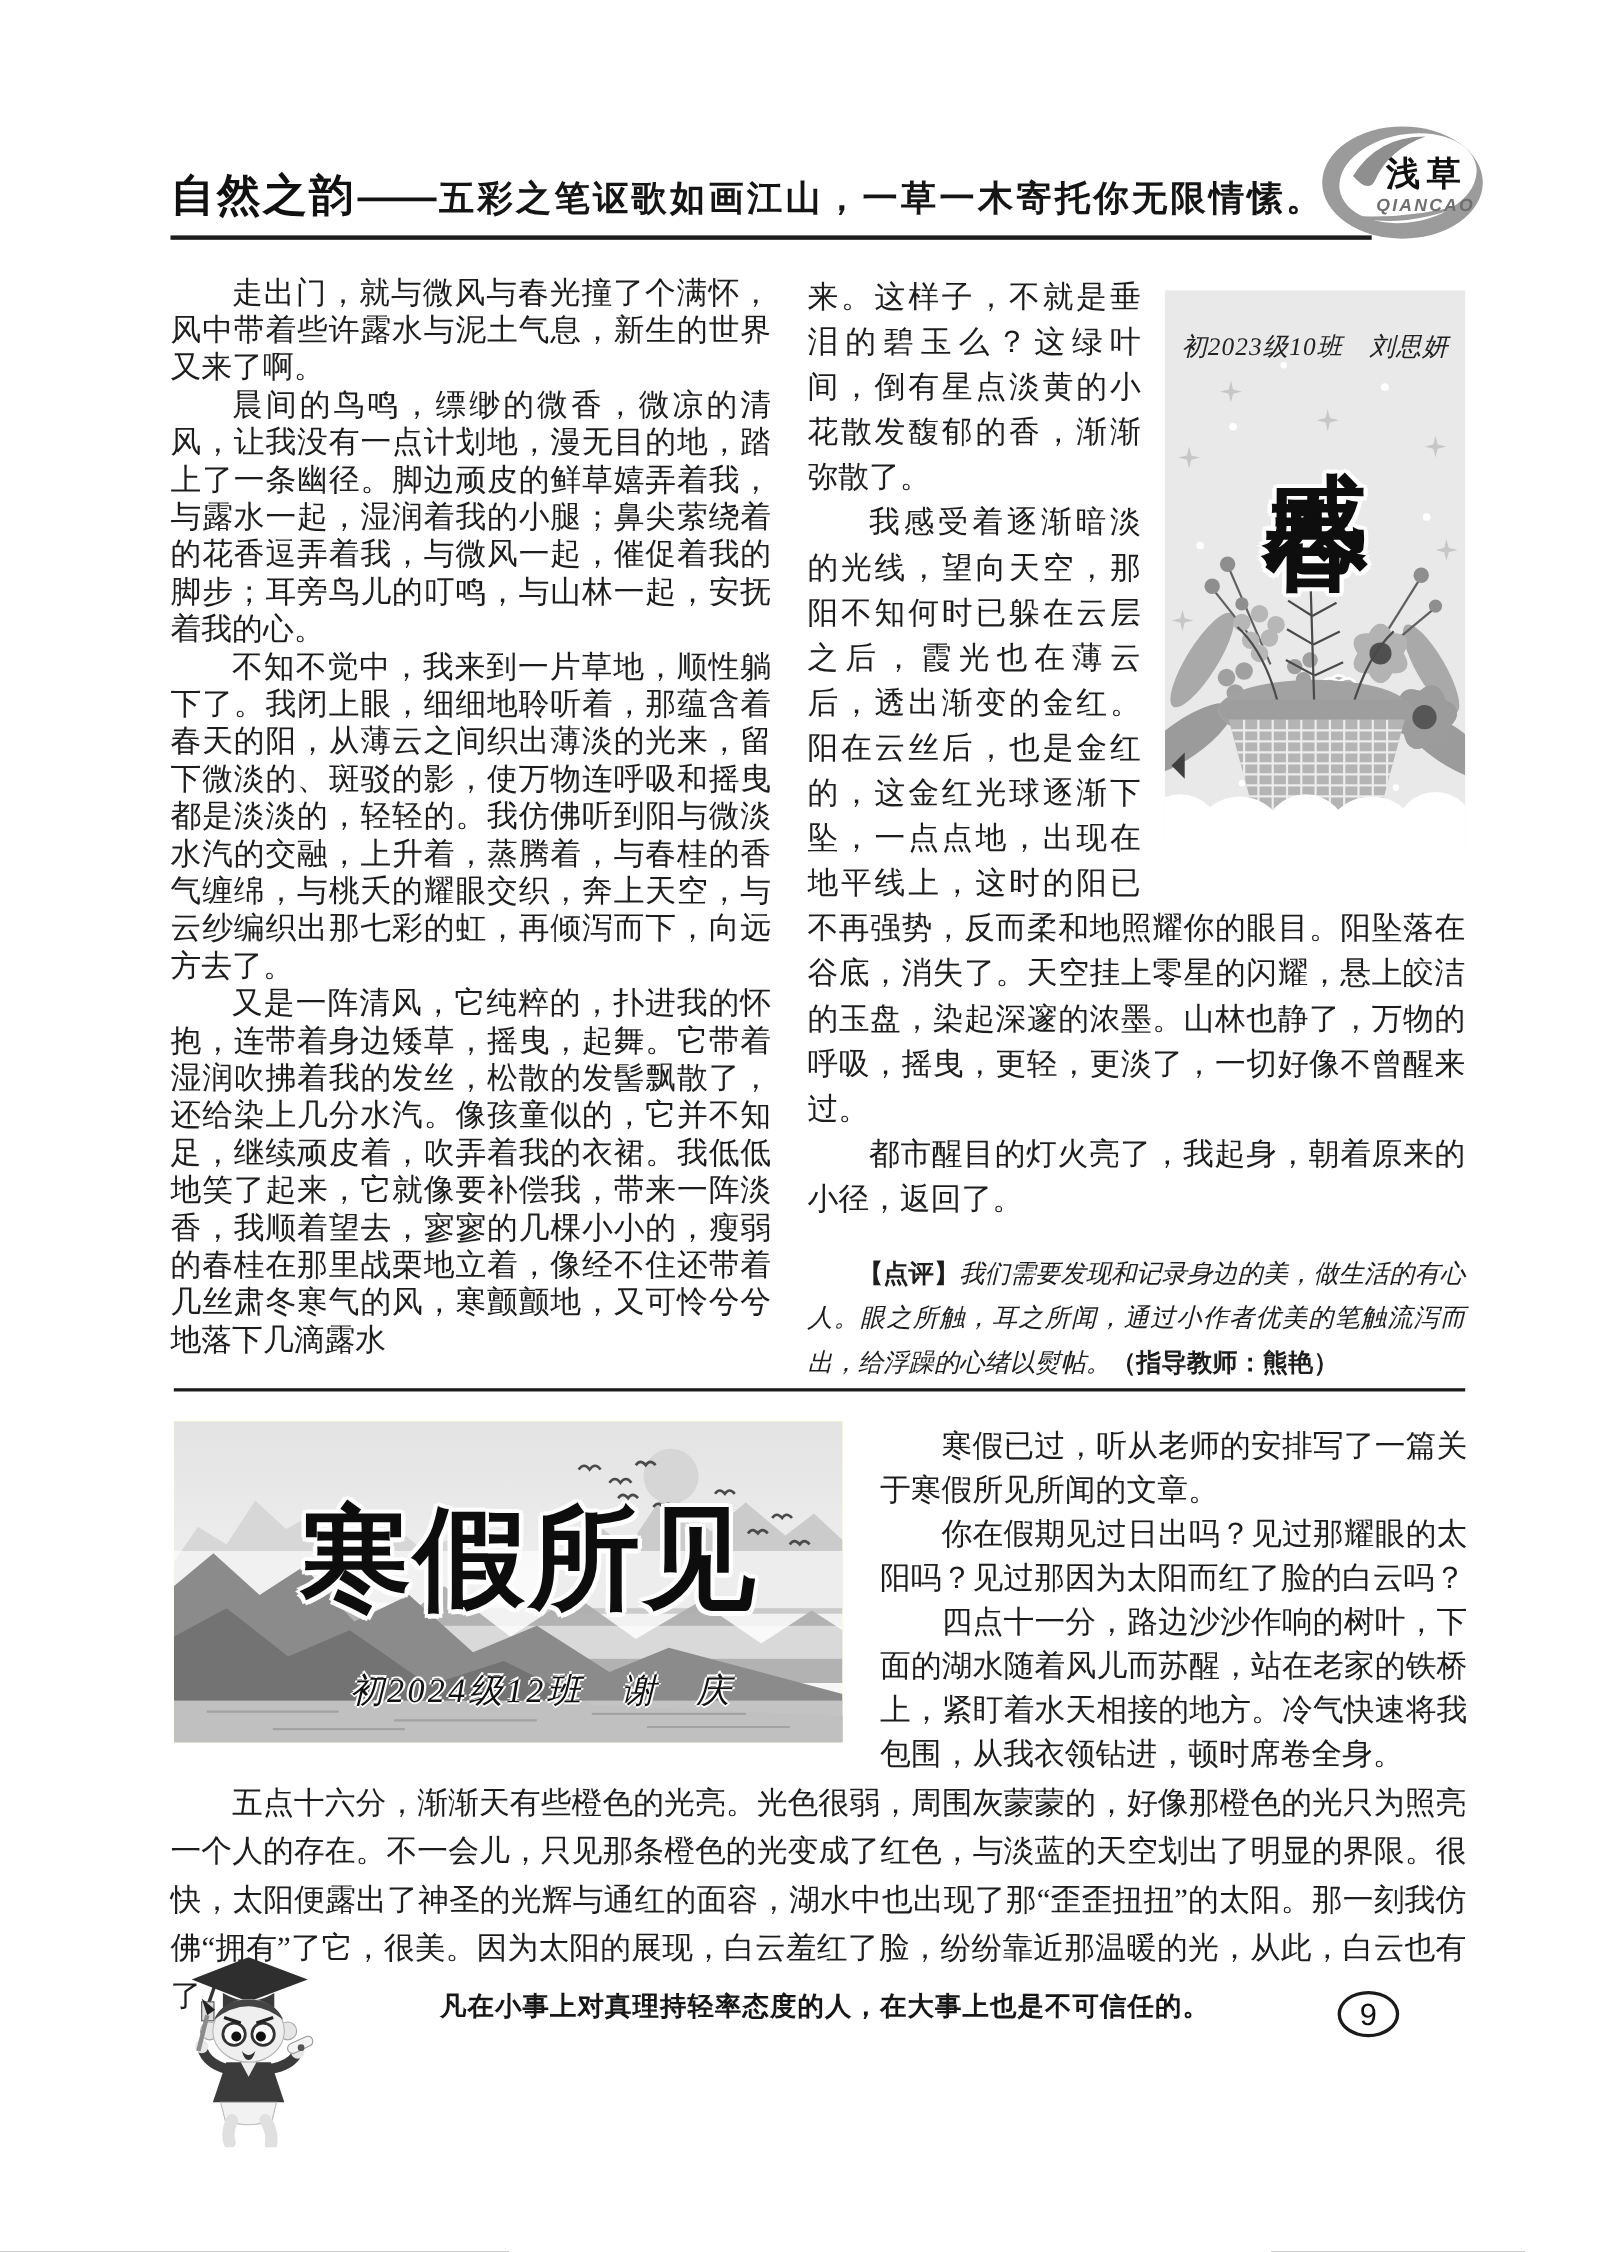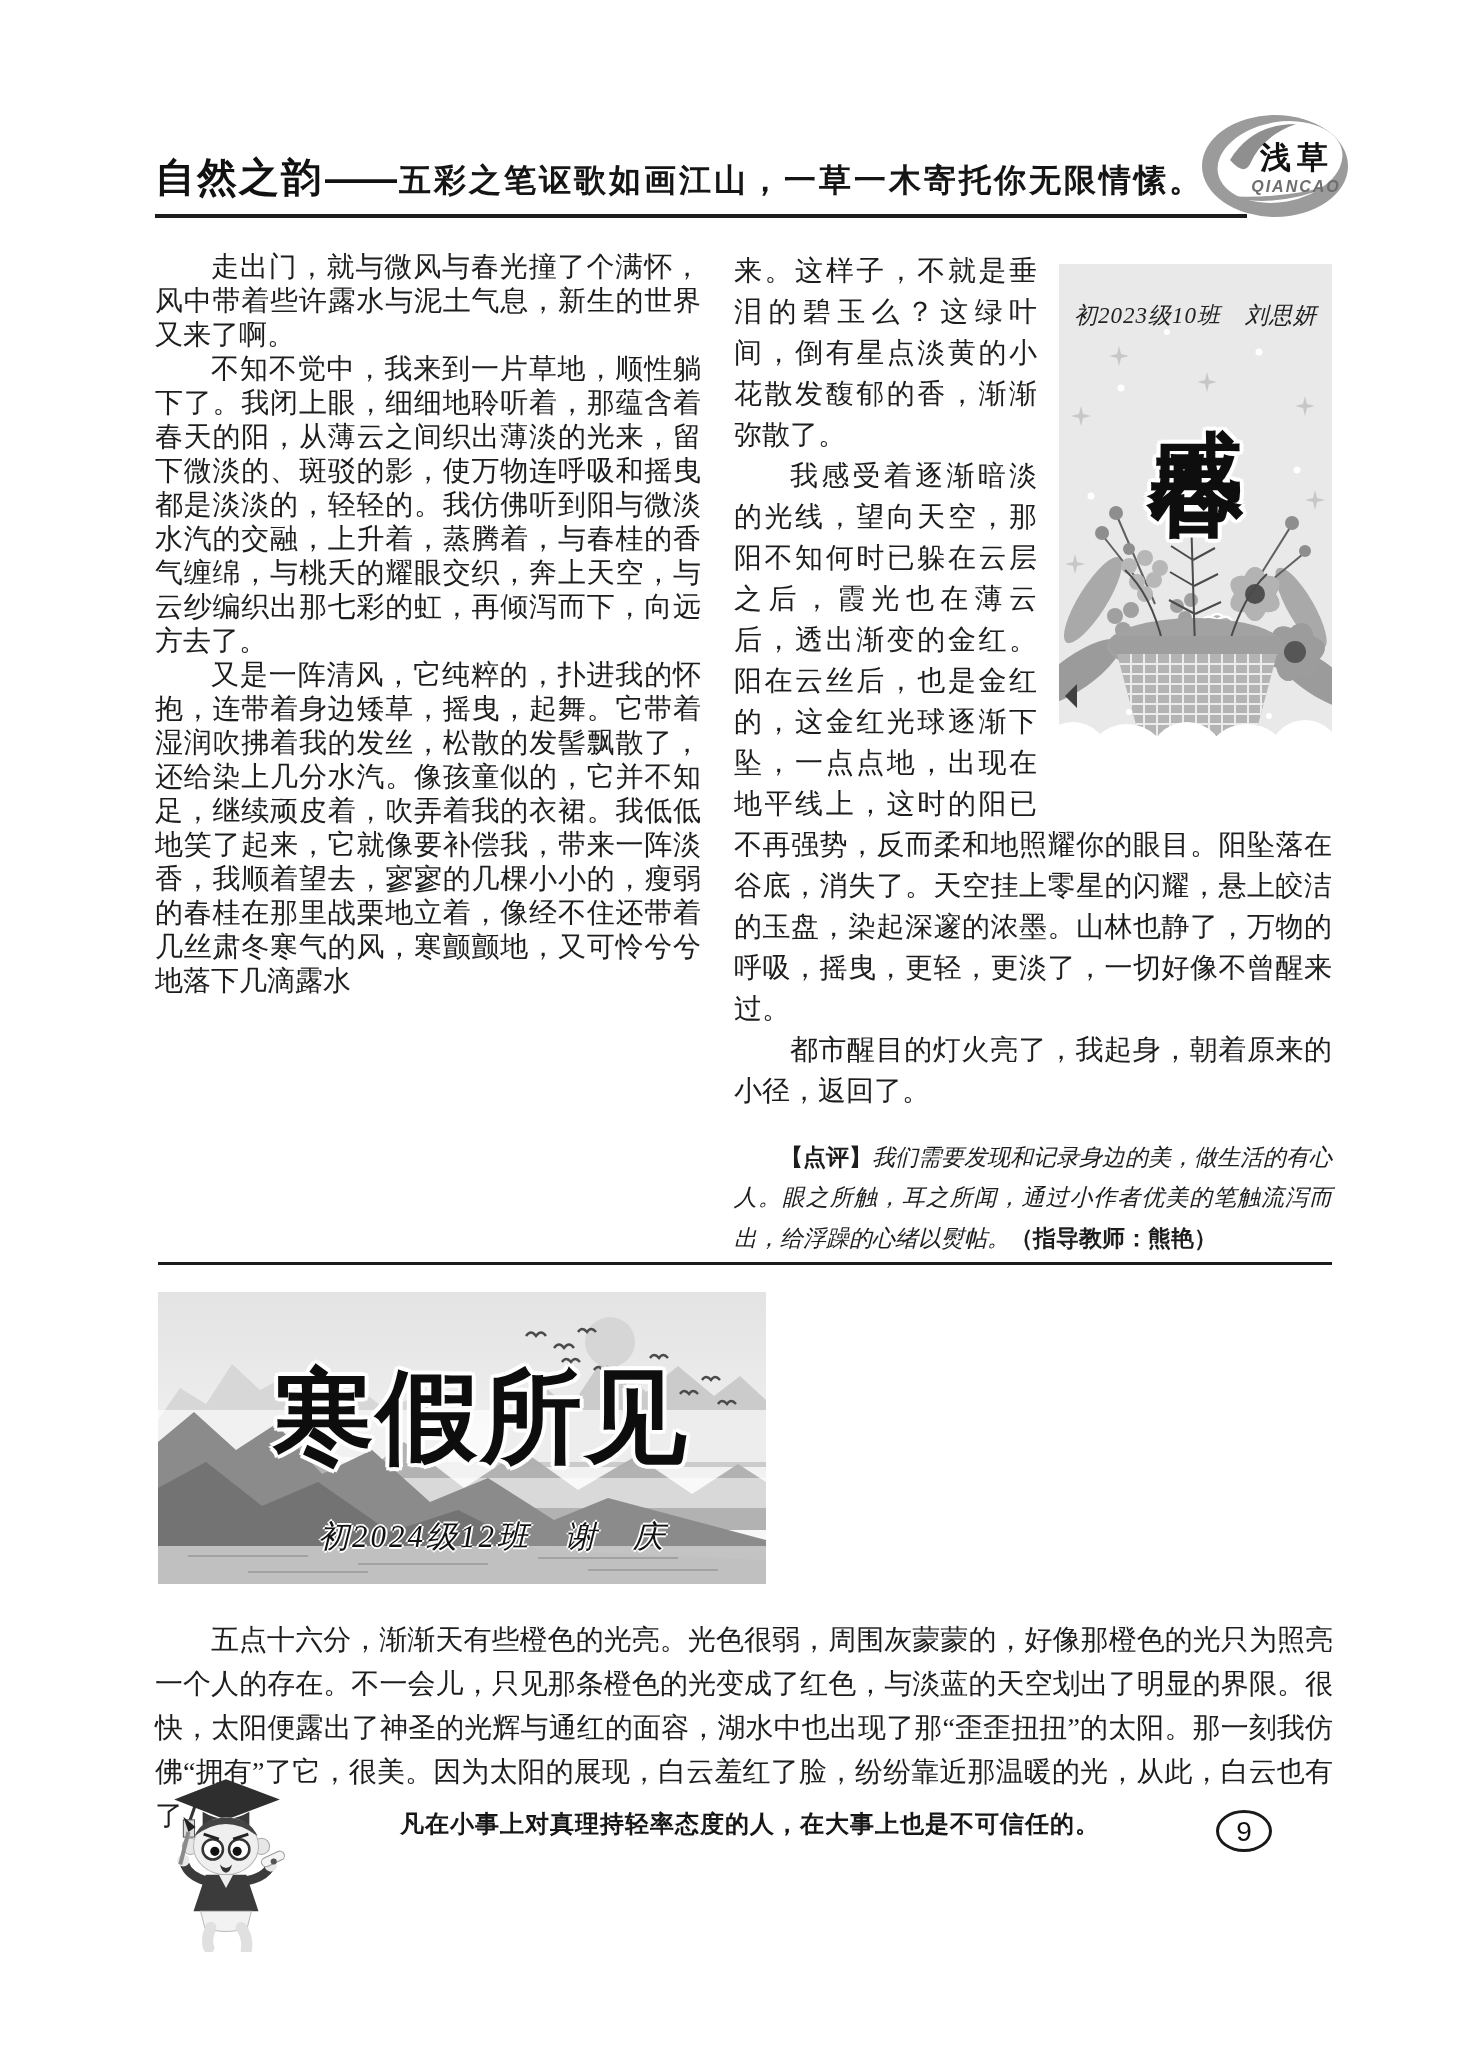--- a/index.html
+++ b/index.html
@@ -135,20 +135,21 @@
       <ellipse cx="80" cy="50" rx="63" ry="40" fill="#ffffff" transform="rotate(-10 80 50)"></ellipse>
       <path d="M30,48 Q52,12 96,12 Q62,24 50,52 Q44,64 30,48 Z" fill="#8f8f8f"></path>
       <path d="M24,84 Q76,98 136,72 Q82,88 24,84 Z" fill="#9b9b9b"></path>
       <text x="97" y="56" text-anchor="middle" font-family="Liberation Sans, DejaVu Sans, sans-serif" font-size="31" font-weight="900" letter-spacing="6" fill="#111">浅草</text>
       <text x="96" y="80" text-anchor="middle" font-family="Liberation Sans, DejaVu Sans, sans-serif" font-size="16" font-weight="700" font-style="italic" letter-spacing="2" fill="#6e6e6e">QIANCAO</text>
     </svg>
   </div>
 
   <div class="col left-col">
     <p class="indent">走出门，就与微风与春光撞了个满怀，风中带着些许露水与泥土气息，新生的世界又来了啊。</p>
+    <p class="indent">晨间的鸟鸣，缥缈的微香，微凉的清风，让我没有一点计划地，漫无目的地，踏上了一条幽径。脚边顽皮的鲜草嬉弄着我，与露水一起，湿润着我的小腿；鼻尖萦绕着的花香逗弄着我，与微风一起，催促着我的脚步；耳旁鸟儿的叮鸣，与山林一起，安抚着我的心。</p>
     <p class="indent">不知不觉中，我来到一片草地，顺性躺下了。我闭上眼，细细地聆听着，那蕴含着春天的阳，从薄云之间织出薄淡的光来，留下微淡的、斑驳的影，使万物连呼吸和摇曳都是淡淡的，轻轻的。我仿佛听到阳与微淡水汽的交融，上升着，蒸腾着，与春桂的香气缠绵，与桃夭的耀眼交织，奔上天空，与云纱编织出那七彩的虹，再倾泻而下，向远方去了。</p>
     <p class="indent">又是一阵清风，它纯粹的，扑进我的怀抱，连带着身边矮草，摇曳，起舞。它带着湿润吹拂着我的发丝，松散的发髻飘散了，还给染上几分水汽。像孩童似的，它并不知足，继续顽皮着，吹弄着我的衣裙。我低低地笑了起来，它就像要补偿我，带来一阵淡香，我顺着望去，寥寥的几棵小小的，瘦弱的春桂在那里战栗地立着，像经不住还带着几丝肃冬寒气的风，寒颤颤地，又可怜兮兮地落下几滴露水</p>
   </div>
 
   <div class="col right-col">
 
     <div class="ganchun">
       <svg width="273" height="505" viewBox="0 0 273 505">
         <rect width="273" height="505" fill="#e9e9e9"></rect>
         <defs>
@@ -313,20 +314,25 @@
       <path d="M0,292 L0,196 L48,170 L104,214 L160,190 L232,240 L300,218 L380,258 L608,268 L608,292 Z" fill="#6f6f6f" opacity="0.85"></path>
       <rect y="254" width="608" height="38" fill="#c9c9c9" opacity="0.9"></rect>
       <g stroke="#8f8f8f" stroke-width="2" opacity="0.6">
         <path d="M30,264 H150 M200,272 H330 M90,280 H210 M380,266 H520 M430,278 H560"></path>
       </g>
     </svg>
     <div class="hj-title">寒假所见</div>
     <div class="hj-byline">初2024级12班　谢　庆</div>
   </div>
 
+  <div class="col hanjia-text">
+    <p class="indent">寒假已过，听从老师的安排写了一篇关于寒假所见所闻的文章。</p>
+    <p class="indent">你在假期见过日出吗？见过那耀眼的太阳吗？见过那因为太阳而红了脸的白云吗？</p>
+    <p class="indent">四点十一分，路边沙沙作响的树叶，下面的湖水随着风儿而苏醒，站在老家的铁桥上，紧盯着水天相接的地方。冷气快速将我包围，从我衣领钻进，顿时席卷全身。</p>
+  </div>
 
   <div class="col full-par">
     <p class="indent">五点十六分，渐渐天有些橙色的光亮。光色很弱，周围灰蒙蒙的，好像那橙色的光只为照亮一个人的存在。不一会儿，只见那条橙色的光变成了红色，与淡蓝的天空划出了明显的界限。很快，太阳便露出了神圣的光辉与通红的面容，湖水中也出现了那“歪歪扭扭”的太阳。那一刻我仿佛“拥有”了它，很美。因为太阳的展现，白云羞红了脸，纷纷靠近那温暖的光，从此，白云也有了</p>
   </div>
 
   <div class="mascot">
     <svg width="132" height="180" viewBox="0 0 130 175">
       <line x1="38" y1="22" x2="29" y2="48" stroke="#333" stroke-width="3"></line>
       <rect x="23" y="46" width="11" height="17" fill="#dcdcdc" stroke="#555"></rect>
       <polygon points="65,6 118,26 65,46 14,26" fill="#2e2e2e"></polygon>

